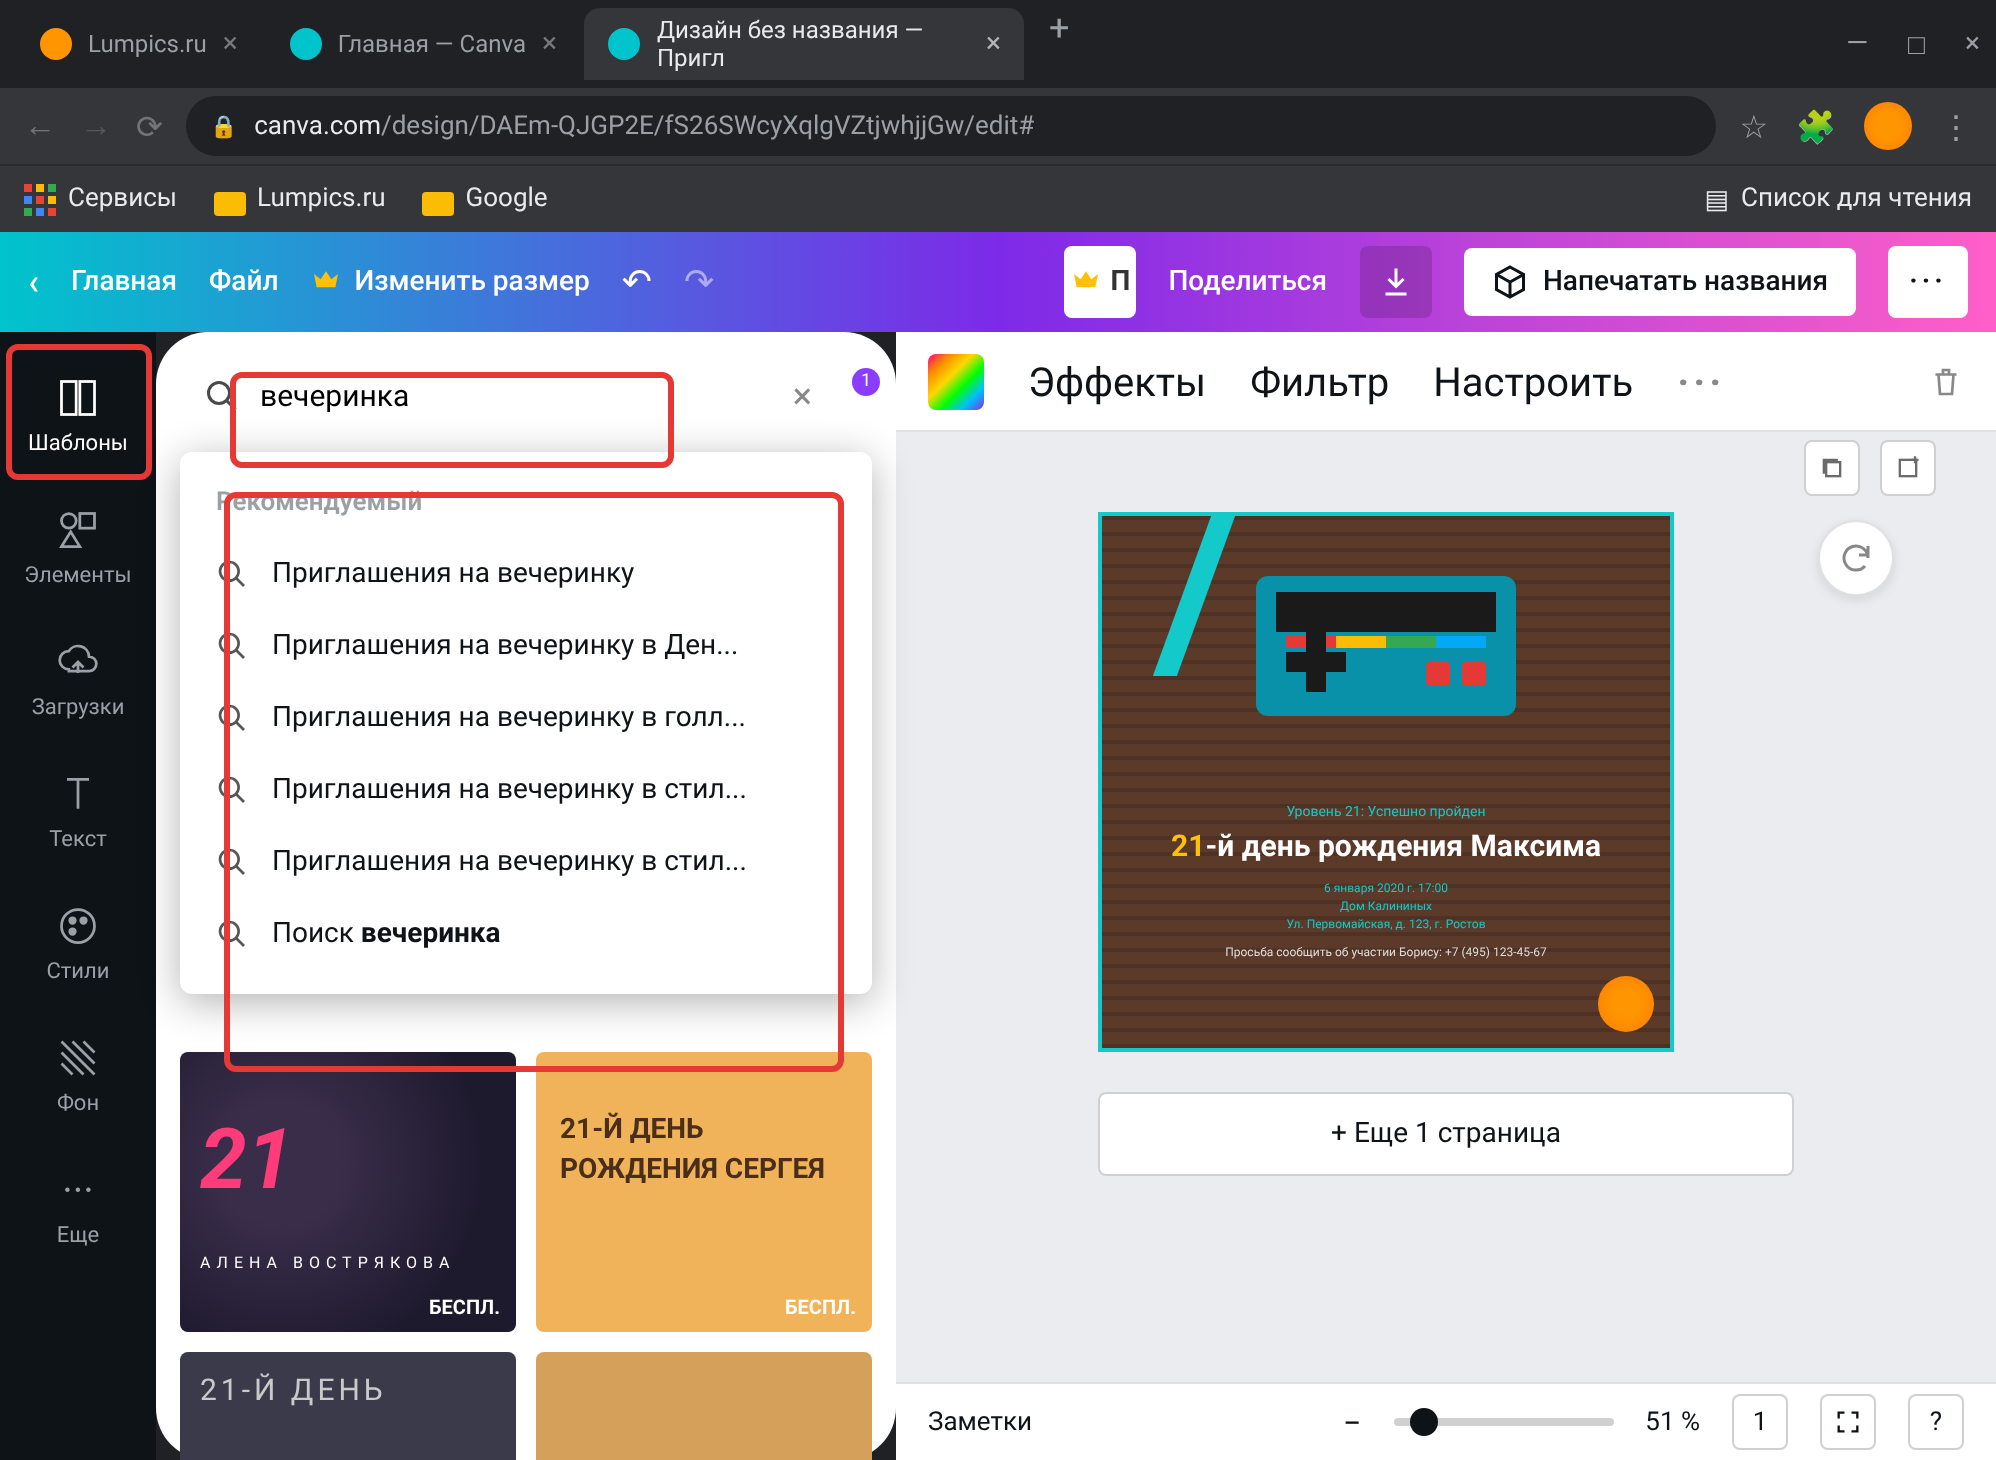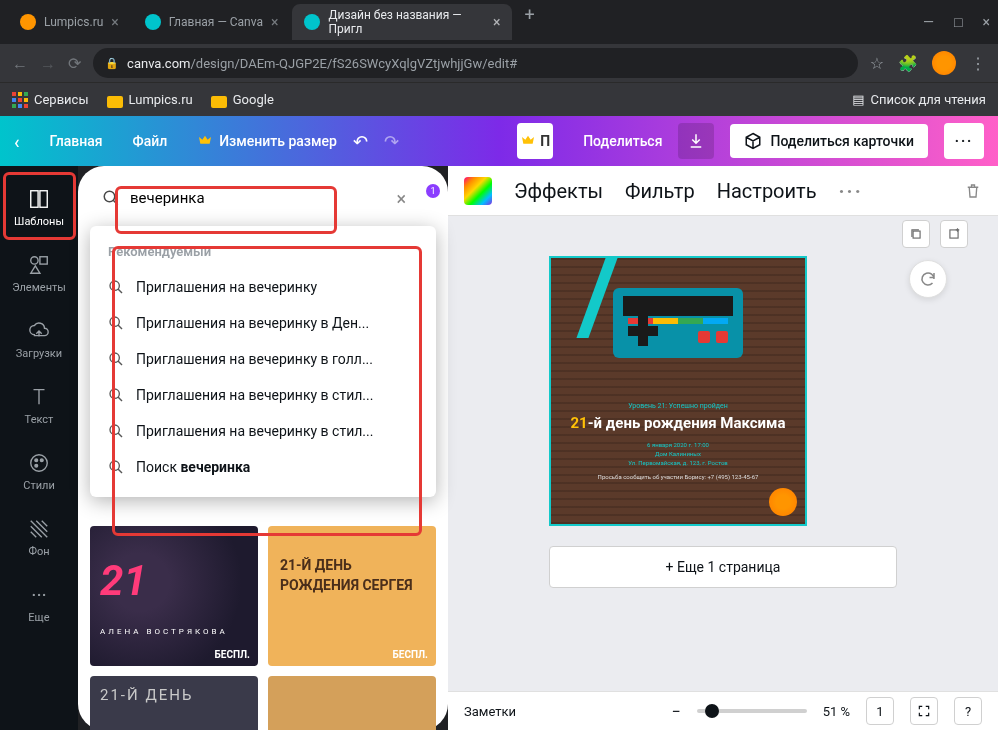--- a/index.html
+++ b/index.html
@@ -30,21 +30,21 @@
 .services-ico span:nth-child(1){background:#ea4335;} .services-ico span:nth-child(2){background:#fbbc05;}
 .services-ico span:nth-child(3){background:#34a853;} .services-ico span:nth-child(4){background:#4285f4;}
 .services-ico span:nth-child(5){background:#ea4335;} .services-ico span:nth-child(6){background:#fbbc05;}
 .services-ico span:nth-child(7){background:#34a853;} .services-ico span:nth-child(8){background:#4285f4;}
 .services-ico span:nth-child(9){background:#ea4335;}
 .folder-ico { width:16px; height:12px; background:#fbbc05; border-radius:2px; position:relative; top:2px;}
 .reading-list { margin-left: auto; display:flex; align-items:center; gap:6px; }
 
 
 .canva-toolbar { height: 50px; background: linear-gradient(90deg,#00c4cc 0%, #7d2ae8 50%, #ff5fc8 100%); display: flex; align-items: center; padding: 0 14px; gap: 16px; color:#fff; font-size:14px; font-weight:500; }
-.canva-toolbar .btn { display:flex; align-items:center; gap:6px; cursor:pointer;margin-left:14px; }
+.canva-toolbar .btn { display:flex; align-items:center; gap:6px; cursor:pointer; }
 .canva-toolbar .spacer { flex:1; }
 .canva-toolbar .white-btn { background:#fff; color:#0e1318; border-radius:4px; padding:8px 14px; display:flex; align-items:center; gap:8px;}
 .canva-toolbar .icon-btn { width:36px; height:36px; display:flex; align-items:center; justify-content:center; border-radius:4px; background:rgba(0,0,0,0.15); }
 .canva-toolbar .more-btn { background:#fff; color:#0e1318; width:40px; height:36px; display:flex; align-items:center; justify-content:center; border-radius:4px; font-weight:bold; letter-spacing:2px; }
 
 
 .main { display:flex; height: calc(730px - 44px - 38px - 34px - 50px); }
 
 
 .leftbar { width:78px; background:#0e1318; display:flex; flex-direction:column; align-items:center; padding-top:8px; }
@@ -87,21 +87,21 @@
 
 .canvas-area { flex:1; background:#ebecf0; display:flex; flex-direction:column; position:relative;}
 .canvas-tb { height:50px; background:#fff; border-bottom:1px solid #e0e0e0; display:flex; align-items:center; padding:0 16px; gap:22px; font-size:20px; color:#0e1318;}
 .canvas-tb .rainbow { width:28px; height:28px; border-radius:4px; background:linear-gradient(135deg,#ff0080,#ff8c00,#ffd700,#00ff00,#00bfff,#8a2be2);}
 .canvas-tb .more { font-weight:bold; letter-spacing:2px; color:#888;}
 .canvas-tb .trash { margin-left:auto; color:#888;}
 
 .canvas-body { flex:1; display:flex; justify-content:center; padding:20px 0; position:relative; overflow:hidden;}
 .page-controls { position:absolute; right:30px; top:4px; display:flex; gap:10px; color:#6b6b6b;}
 .page-controls .pc { width:28px; height:28px; border:1px solid #d0d0d0; border-radius:4px; display:flex; align-items:center; justify-content:center; background:#fff; cursor:pointer;}
-.design { width:258px; height:270px; background:#5b3a2a; border:2px solid #13c9c9; position:relative; margin-top:20px; background-image: repeating-linear-gradient(0deg, rgba(0,0,0,.15) 0 2px, transparent 2px 8px);}
+.design { width:288px; height:270px; background:#5b3a2a; border:2px solid #13c9c9; position:relative; margin-top:20px; background-image: repeating-linear-gradient(0deg, rgba(0,0,0,.15) 0 2px, transparent 2px 8px);}
 .design .stripe { position:absolute; top:0; left:40px; width:12px; height:80px; background:#13c9c9; transform:skewX(-20deg);}
 .design .controller { position:absolute; top:30px; left:50%; transform:translateX(-50%); width:130px; height:70px; background:#0891a8; border-radius:6px;}
 .design .controller::before { content:''; position:absolute; top:8px; left:10px; right:10px; height:20px; background:#1a1a1a;}
 .design .controller .dpad { position:absolute; left:15px; bottom:12px; width:30px; height:30px;}
 .design .controller .dpad::before, .design .controller .dpad::after { content:''; position:absolute; background:#1a1a1a;}
 .design .controller .dpad::before { left:10px; top:0; width:10px; height:30px;}
 .design .controller .dpad::after { left:0; top:10px; width:30px; height:10px;}
 .design .controller .btns { position:absolute; right:15px; bottom:15px; display:flex; gap:6px;}
 .design .controller .btns span { width:12px; height:12px; background:#e53935; border-radius:2px;}
 .design .controller .cbar { position:absolute; bottom:34px; left:15px; right:15px; height:6px; display:flex;}
@@ -224,21 +224,21 @@
   <span class="btn">Поделиться</span>
   <span class="icon-btn">
     <svg width="18" height="18" viewBox="0 0 24 24" fill="none" stroke="#fff" stroke-width="2">
         <path d="M12 3v12m-5-5l5 5 5-5M5 20h14"></path>
       </svg>
   </span>
   <span class="white-btn">
     <svg width="18" height="18" viewBox="0 0 24 24" fill="none" stroke="#0e1318" stroke-width="2">
         <path d="M12 2l9 5v10l-9 5-9-5V7l9-5z M3 7l9 5 9-5 M12 12v10"></path>
       </svg>
-    <span>Поделиться карточки</span>
+    <span>Напечатать названия</span>
   </span>
   <span class="more-btn">···</span>
 </div>
 
 <div class="main">
 
   <div class="leftbar">
     <div class="item active">
       <span class="ic">
           <svg width="22" height="22" viewBox="0 0 24 24" fill="none" stroke="#fff" stroke-width="1.5">

